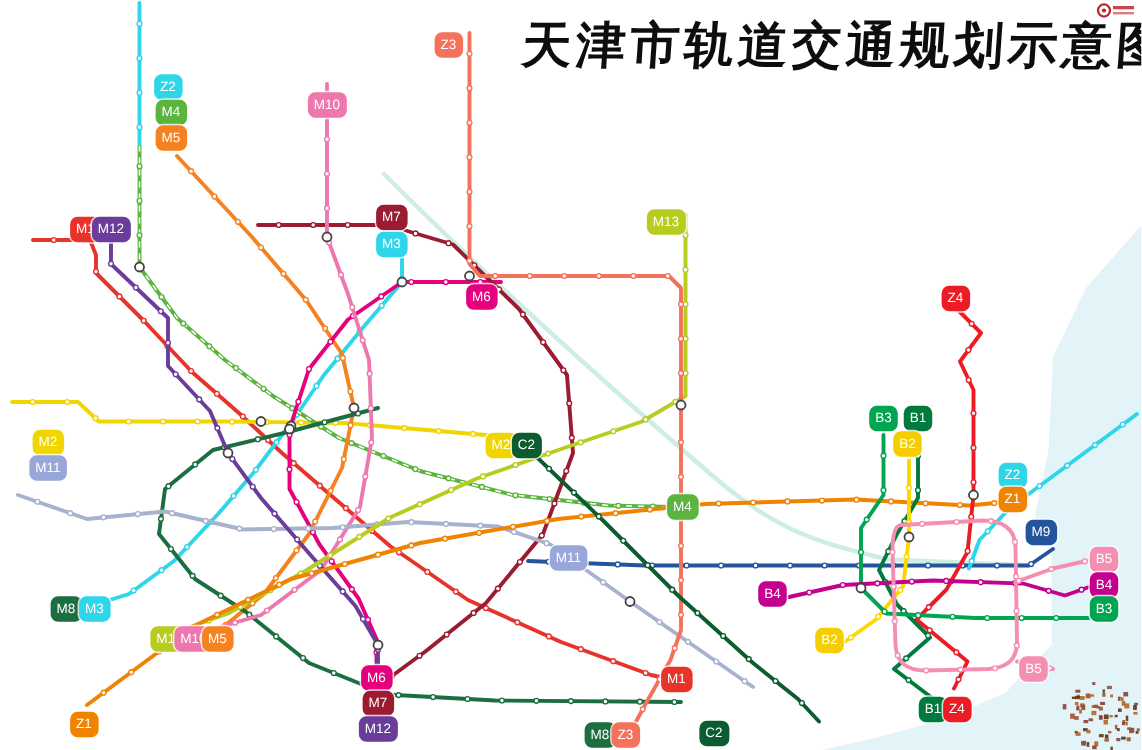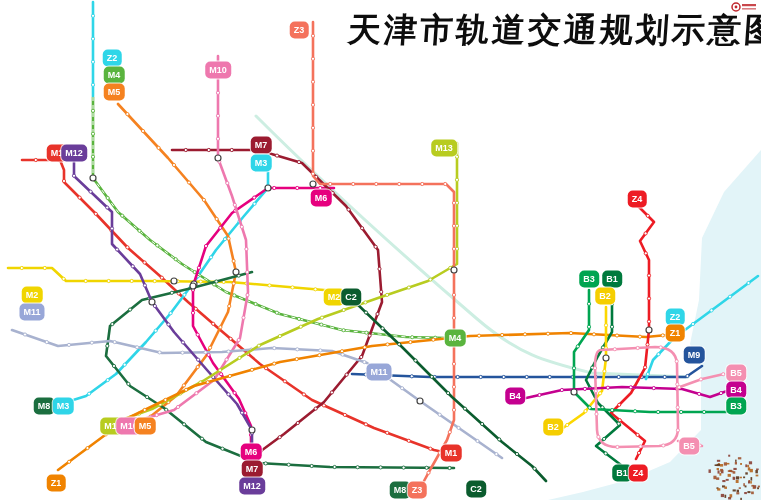--- a/index.html
+++ b/index.html
@@ -9,21 +9,21 @@
   }
   .map-svg{position:absolute;left:0;top:0;}
   .map-title{
     position:absolute;left:348px;top:6px;width:410px;height:50px;
     font-family:"DejaVu Serif","Liberation Serif",serif;
     font-weight:bold;font-size:33px;color:#0d0d0d;letter-spacing:3px;
     transform:skewX(-4deg);white-space:nowrap;line-height:48px;text-align:center;
   }
   .badge{
     position:absolute;transform:translate(-50%,-50%);
-    color:#fff;font-size:9px;font-weight:bold;line-height:1;
+    color:#fff;font-size:9px;font-weight:normal;line-height:1;
     padding:4px 4px;border-radius:5px;letter-spacing:0;
     font-family:"Liberation Sans",sans-serif;
     box-shadow:0 0 0 1px rgba(255,255,255,.8);
   }
   .logo{position:absolute;right:3px;top:2px;width:48px;height:16px;}
 </style>
 </head>
 <body>
 
 <div class="map-root">

